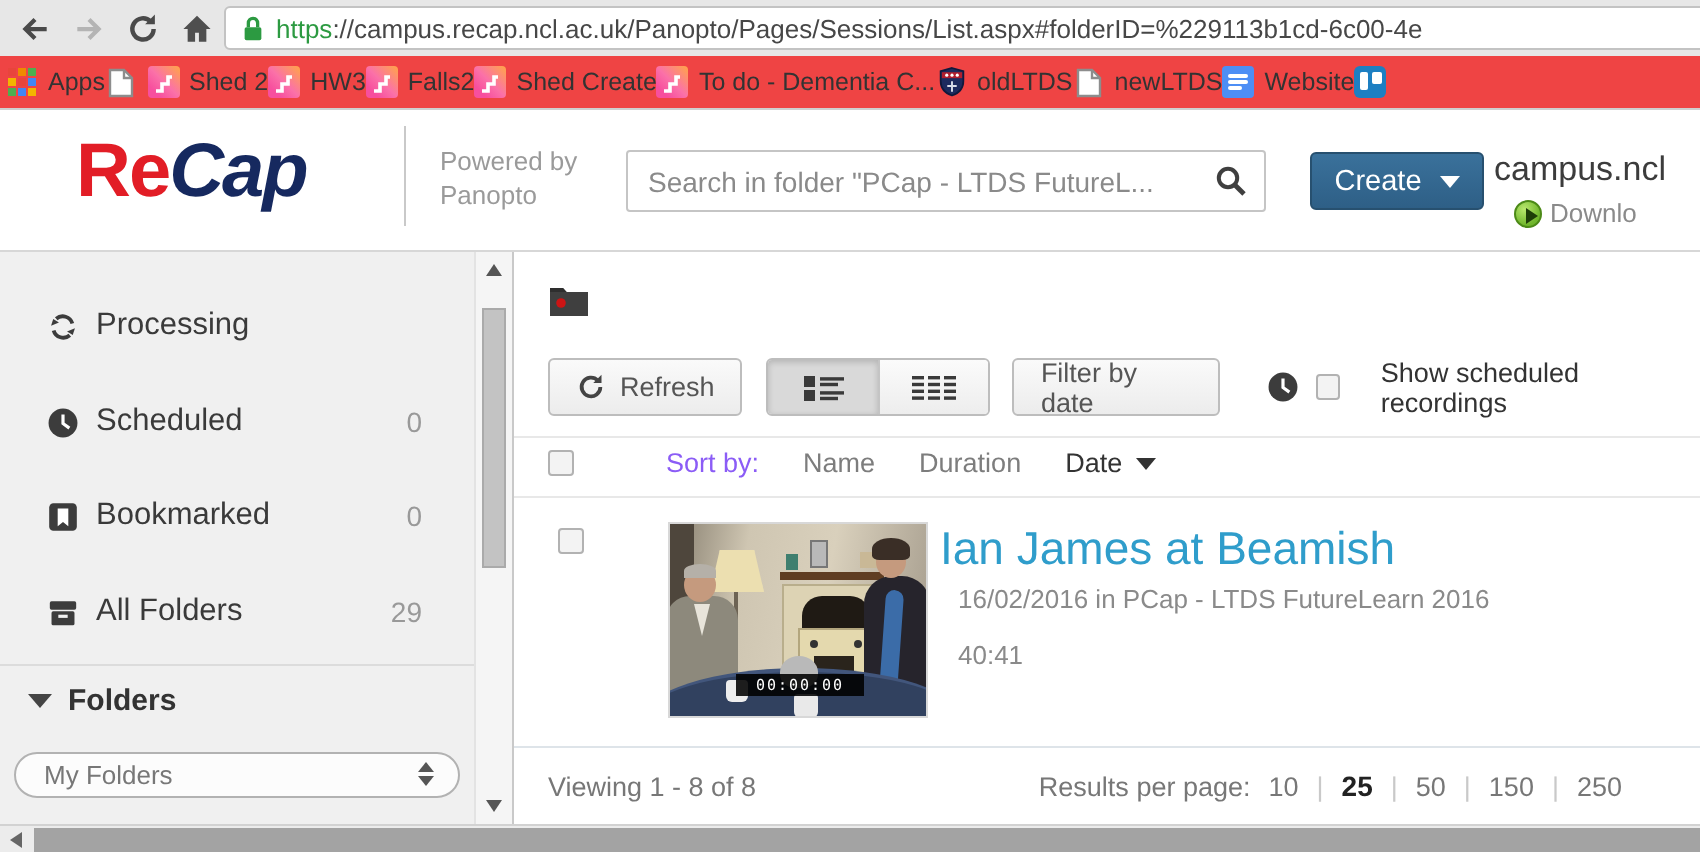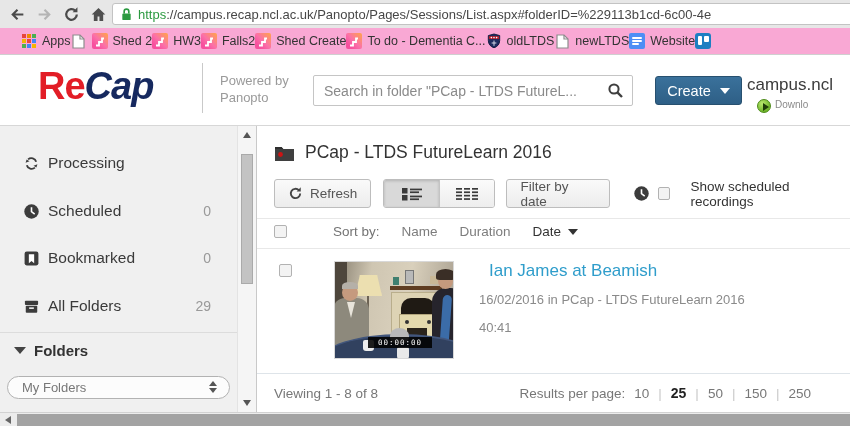--- a/index.html
+++ b/index.html
@@ -7,21 +7,21 @@
   body { font-family:"Liberation Sans", sans-serif; background:#fff; color:#333; }
   #app { position:relative; width:850px; height:426px; overflow:hidden; background:#fff; }
 
   
   .toolbar { position:absolute; left:0; top:0; width:850px; height:28px; background:#e7e7e7; }
   .navbtn { position:absolute; top:2px; width:26px; height:24px; display:flex; align-items:center; justify-content:center; cursor:pointer; }
   .addrbar { position:absolute; left:112px; top:3px; width:745px; height:22px; background:#fff; border:1px solid #c3c3c3; border-radius:3px; display:flex; align-items:center; padding-left:7px; overflow:hidden; white-space:nowrap; }
   .addrbar .scheme { color:#2c9a41; font-size:13px; margin-left:5px; }
   .addrbar .urlrest { color:#474747; font-size:13px; }
 
-  .bkbar { position:absolute; left:0; top:28px; width:850px; height:27px; background:#f9a8d4; border-bottom:1px solid #cfcfcf; display:flex; align-items:center; padding-left:21px; overflow:hidden; white-space:nowrap; }
+  .bkbar { position:absolute; left:0; top:28px; width:850px; height:27px; background:#ef4444; border-bottom:1px solid #cfcfcf; display:flex; align-items:center; padding-left:3px; overflow:hidden; white-space:nowrap; }
   .bkitem { display:flex; align-items:center; gap:5px; font-size:12.5px; color:#333; cursor:pointer; flex:0 0 auto; }
   .bicon { width:16px; height:16px; display:inline-flex; align-items:center; justify-content:center; }
   .steps-bg { width:16px; height:16px; border-radius:2px; background:linear-gradient(45deg,#f74f9e 20%,#fb71a8 50%,#ffa050 95%); display:flex; align-items:center; justify-content:center; }
   .sq-blue { width:16px; height:16px; border-radius:2px; background:#4d8ef5; position:relative; }
   .sq-blue i, .sq-trello i { position:absolute; background:#fff; border-radius:1px; }
   .sq-trello { width:16px; height:16px; border-radius:3px; background:#1d7fc2; position:relative; }
 
   
   .apphdr { position:absolute; left:0; top:55px; width:850px; height:71px; background:#fff; border-bottom:1px solid #d7d7d7; }
   .logo { position:absolute; left:38px; top:10px; font-size:38px; font-weight:700; letter-spacing:-1px; }
@@ -29,21 +29,21 @@
   .logo .cap { color:#16295f;font-style:italic; }
   .hdr-divider { position:absolute; left:202px; top:8px; width:1px; height:50px; background:#c9c9c9; }
   .powered { position:absolute; left:220px; top:17px; font-size:13px; line-height:17px; color:#9a9a9a; }
   .searchbox { position:absolute; left:313px; top:20px; width:320px; height:31px; border:1px solid #c5c5c5; border-radius:2px; background:#fff; }
   .searchbox input { position:absolute; left:0; top:0; width:285px; height:29px; border:none; outline:none; padding-left:10px; font-size:14px; font-family:"Liberation Sans", sans-serif; color:#555; background:transparent; }
   .searchbox input::placeholder { color:#8a8a8a; opacity:1; }
   .searchbox .mag { position:absolute; right:8px; top:6px; }
   .createbtn { position:absolute; left:655px; top:21px; width:87px; height:29px; background:linear-gradient(#3a719b,#2e5f86); border:1px solid #27506f; border-radius:3px; color:#fff; font-size:14.5px; display:flex; align-items:center; justify-content:center; gap:9px; cursor:pointer; }
   .createbtn .caret { width:0; height:0; border-left:5px solid transparent; border-right:5px solid transparent; border-top:6px solid #fff; }
   .account { position:absolute; left:747px; top:20px; font-size:17px; color:#3c3c3c; white-space:nowrap; }
-  .download { position:absolute; left:757px; top:44px; display:flex; align-items:flex-start; gap:4px; font-size:10px; color:#8a8a8a; white-space:nowrap; cursor:pointer; }
+  .download { position:absolute; left:757px; top:44px; display:flex; align-items:flex-end; gap:4px; font-size:13px; color:#8a8a8a; white-space:nowrap; cursor:pointer; }
   .playcircle { width:14px; height:14px; border-radius:50%; background:radial-gradient(circle at 35% 30%,#b9e86e,#6fb52b 70%); border:1px solid #4c8a17; position:relative; }
   .playcircle i { position:absolute; left:4.5px; top:3px; width:0; height:0; border-top:4px solid transparent; border-bottom:4px solid transparent; border-left:6px solid #1e3d08; }
 
   
   .sidebar { position:absolute; left:0; top:126px; width:237px; height:286px; background:#f0f0f0; }
   .srow { position:absolute; left:0; width:237px; height:30px; display:flex; align-items:center; cursor:pointer; }
   .srow .sicon { position:absolute; left:22px; width:18px; height:18px; display:flex; align-items:center; justify-content:center; }
   .srow .slabel { position:absolute; left:48px; font-size:15.5px; color:#3a3a3a; }
   .srow .scount { position:absolute; right:26px; font-size:14px; color:#999; }
   .sdivider { position:absolute; left:0; top:206px; width:237px; height:1px; background:#dcdcdc; }
@@ -71,29 +71,29 @@
   .seg { margin-left:12px; height:29px; border:1px solid #bdbdbd; border-radius:3px; display:flex; overflow:hidden; cursor:pointer; }
   .seg .s1 { width:57px; display:flex; align-items:center; justify-content:center; background:#d9d9d9; box-shadow:inset 0 1px 3px rgba(0,0,0,.18); }
   .seg .s2 { width:57px; display:flex; align-items:center; justify-content:center; background:linear-gradient(#fbfbfb,#ededed); border-left:1px solid #c4c4c4; }
   .filterbtn { margin-left:11px; }
   .clockwrap { margin-left:23px; display:flex; align-items:center; }
   .cb { width:13px; height:13px; background:#f3f3f3; border:1px solid #b2b2b2; border-radius:2px; display:inline-block; cursor:pointer; }
   .showsched { margin-left:8px; display:flex; align-items:center; gap:20px; }
   .showsched .lbl { font-size:13.5px; color:#333; }
   .sep { position:absolute; left:0; width:594px; height:1px; background:#e8e8e8; }
   .sortrow { position:absolute; left:17px; top:98px; display:flex; align-items:center; gap:22px; }
-  .sortrow .sortlbl { font-size:13.5px; color:#737373; margin-left:24px; }
+  .sortrow .sortlbl { font-size:13.5px; color:#8b5cf6; margin-left:24px; }
   .sortopt { font-size:13.5px; color:#7d7d7d; cursor:pointer; }
   .sortopt.active { color:#333; display:flex; align-items:center; gap:7px; }
   .dcaret { width:0; height:0; border-left:5px solid transparent; border-right:5px solid transparent; border-top:6px solid #333; }
 
   .sessionrow { position:absolute; left:17px; top:130px; width:560px; }
   .sessionrow .cb { position:absolute; left:5px; top:8px; }
-  .thumb { position:absolute; left:60px; top:5px; width:120px; height:98px; border:1px solid #d8d8d8; overflow:hidden; background:linear-gradient(100deg,#857d6e 0%,#cfc6b2 28%,#d9d0bc 58%,#a39a8b 100%); }
-  .sess-title { position:absolute; left:215px; top:5px; font-size:17px; color:#2f9dcb; cursor:pointer; }
+  .thumb { position:absolute; left:60px; top:5px; width:130px; height:98px; border:1px solid #d8d8d8; overflow:hidden; background:linear-gradient(100deg,#857d6e 0%,#cfc6b2 28%,#d9d0bc 58%,#a39a8b 100%); }
+  .sess-title { position:absolute; left:196px; top:5px; font-size:23px; color:#2f9dcb; cursor:pointer; }
   .sess-meta { position:absolute; left:205px; top:36px; font-size:13px; color:#8a8a8a; }
   .sess-dur { position:absolute; left:205px; top:64px; font-size:13px; color:#8a8a8a; }
 
   
   .thumb div { position:absolute; }
   .t-curtain { left:0; top:0; width:12px; height:72px; background:#4e463c; }
   .t-lampshade { left:20px; top:13px; width:27px; height:21px; background:#ecdfb0; clip-path:polygon(18% 0,82% 0,100% 100%,0 100%); box-shadow:0 0 8px 3px rgba(250,240,190,.55); }
   .t-lampstand { left:32px; top:34px; width:2px; height:28px; background:#6d6354; }
   .t-shelf { left:55px; top:24px; width:52px; height:4px; background:#5f3d22; }
   .t-frame { left:70px; top:8px; width:9px; height:14px; background:#b9b9b9; border:1px solid #777; }
@@ -373,21 +373,20 @@
   <div class="main">
 
     <div class="titlerow">
       <span>
         <svg width="21" height="16" viewBox="0 0 21 16">
             <path d="M1 2h6.5l1.8 2H20v12H1z" fill="#3f3f3f"></path>
             <path d="M1 2h6.5l1.8 2H1z" fill="#2e2e2e"></path>
             <circle cx="6.5" cy="9.5" r="2.4" fill="#cc1414"></circle>
           </svg>
       </span>
-      <span class="ftitle">PCap - LTDS FutureLearn 2016</span>
     </div>
 
     <div class="ctoolbar">
       <div class="gbtn">
         <svg width="15" height="15" viewBox="0 0 16 16">
             <path d="M13 8a5 5 0 1 1-1.4-3.5" stroke="#444" stroke-width="2" fill="none"></path>
             <path d="M13.6 1.4v4.4H9.2z" fill="#444"></path>
           </svg>
         <span>Refresh</span>
       </div>

